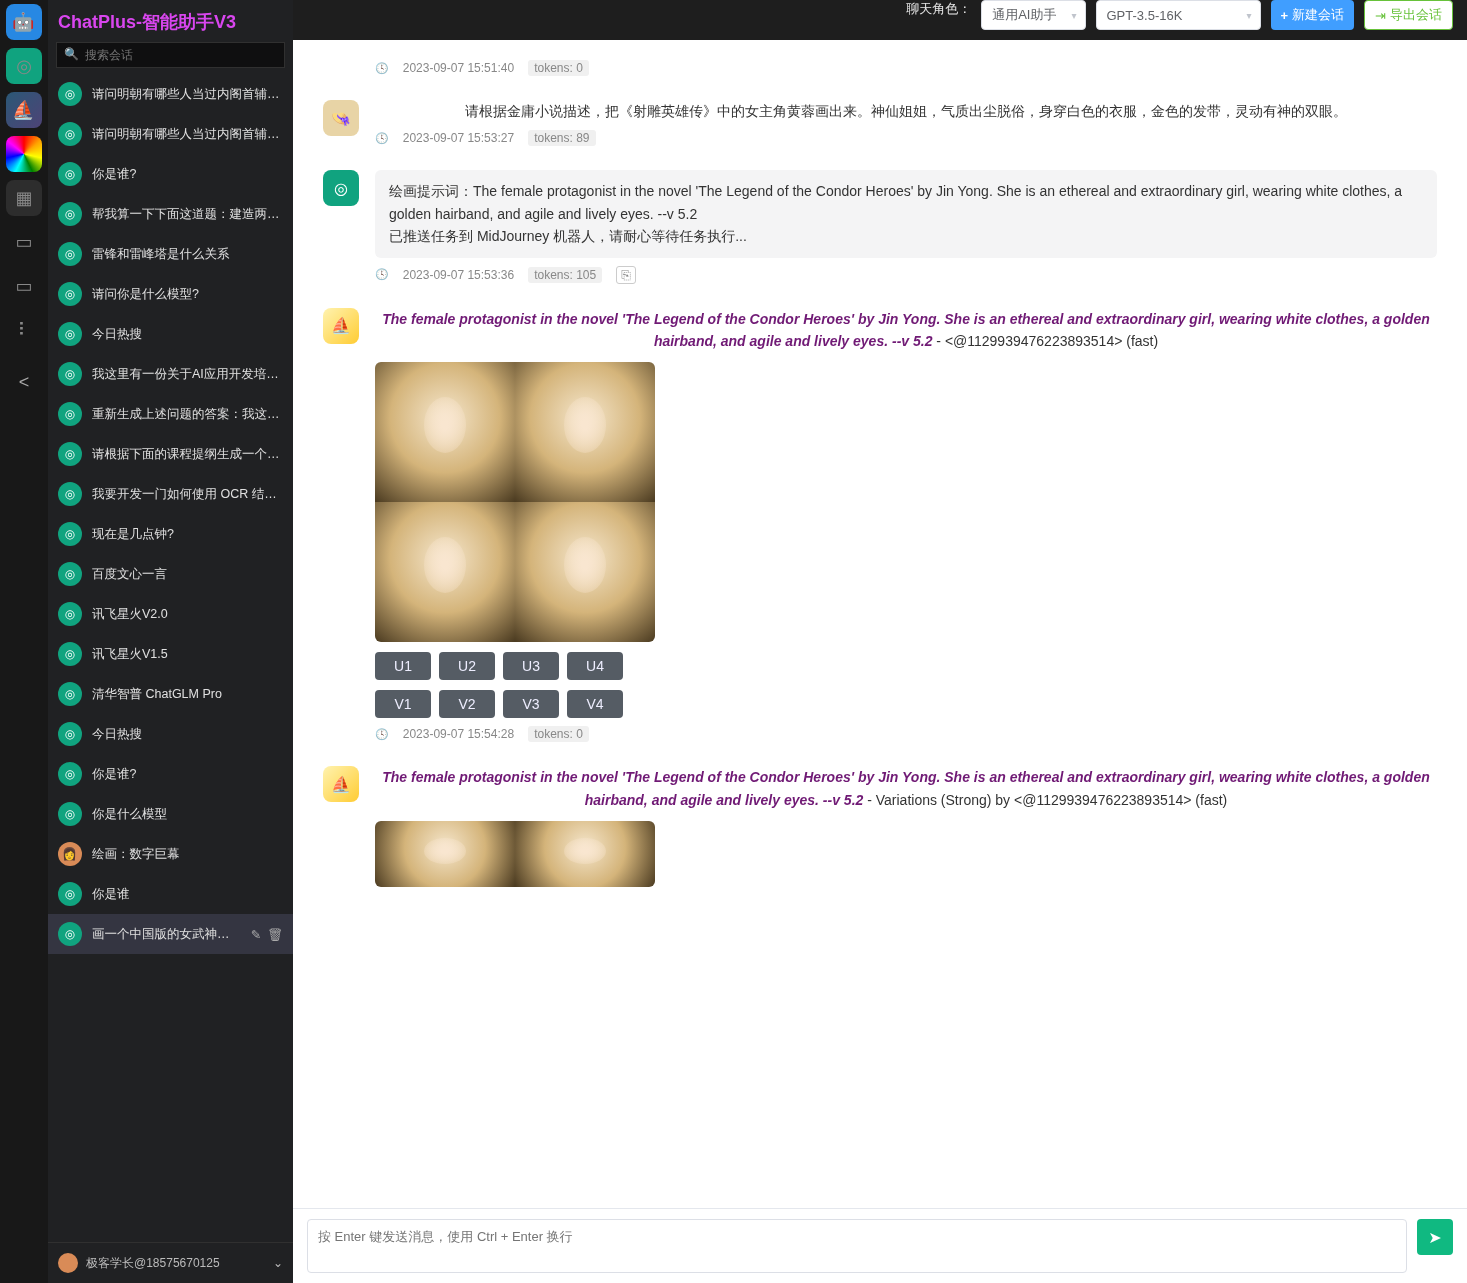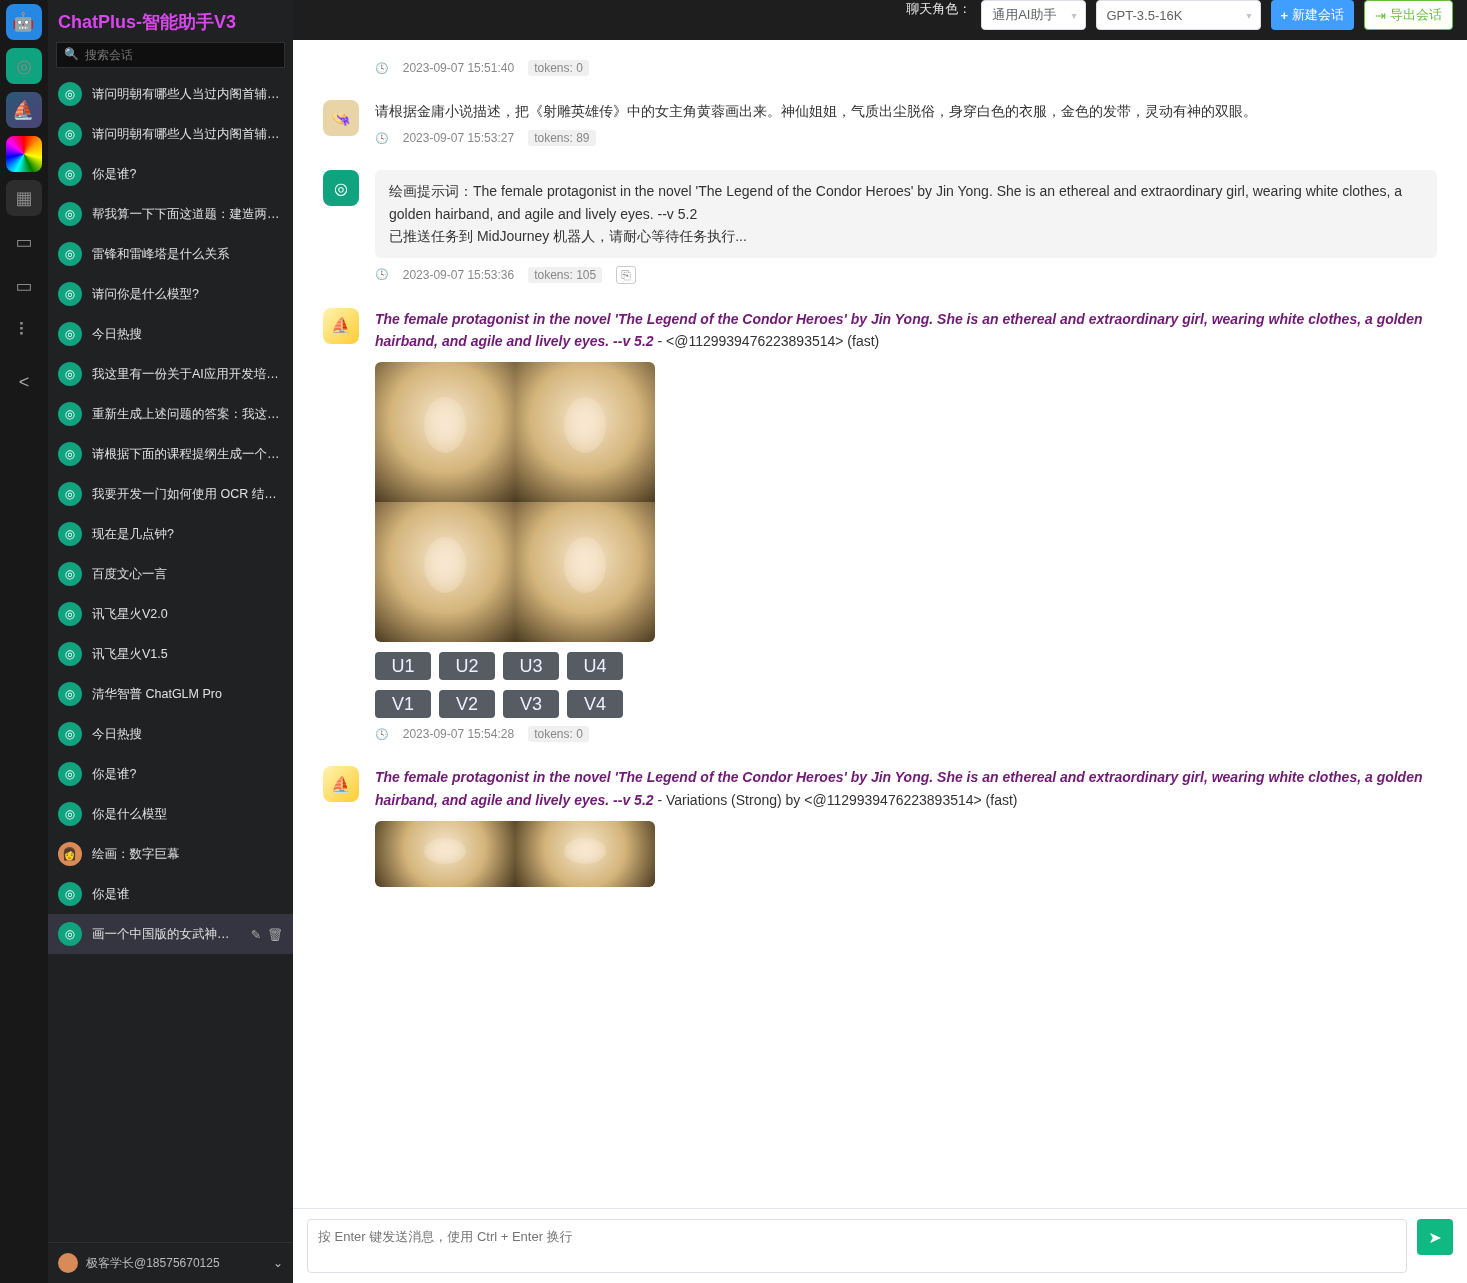--- a/index.html
+++ b/index.html
@@ -41,32 +41,32 @@
 .plus { font-weight: bold; }
 
 .chat { flex: 1; overflow-y: auto; padding: 0 0 10px 0; }
 .msg-row { display: flex; gap: 16px; padding: 12px 30px; align-items: flex-start; }
 .avatar { width: 36px; height: 36px; border-radius: 8px; flex-shrink:0; display:flex; align-items:center; justify-content:center; font-size:16px; }
 .av-user { background: #e8d4a6; }
 .av-ai { background: #10a37f; color:#fff; }
 .av-mj { background: linear-gradient(135deg,#fff3b0,#ffcc33); }
 .msg-body { flex: 1; min-width: 0; }
 .bubble { background: #f4f4f5; color: #333; padding: 10px 14px; border-radius: 6px; font-size: 14px; line-height: 1.6; display: inline-block; max-width: 100%; white-space: pre-wrap; }
-.nobubble { color: #333; font-size: 14px; line-height: 1.6; }
+.nobubble { color: #333; font-size: 14px; line-height: 1.6; text-align: center; }
 .prompt-bold { font-weight: 700; color: #701a75; font-style: italic; }
 .meta { display:flex; gap:14px; align-items:center; margin-top: 8px; color: #888; font-size: 12px; }
 .meta .tag { background:#f0f0f0; padding:1px 6px; border-radius:3px;text-align:right; }
 .clock-ic { font-size: 11px; }
 .copy-ic { border:1px solid #ccc; border-radius:3px; padding:1px 4px; }
 
 .img-grid { width: 280px; height: 280px; display:grid; grid-template-columns:1fr 1fr; grid-template-rows:1fr 1fr; gap:0; border-radius:6px; overflow:hidden; margin-top:10px; }
 .img-cell { background: radial-gradient(circle at 50% 40%, #f5e6cc 0%, #d4b47a 50%, #4a3a20 100%); position: relative; }
 .img-cell::after { content:""; position:absolute; top:25%; left:35%; width:30%; height:40%; background: radial-gradient(ellipse, #f9e6d0 10%, rgba(0,0,0,0)); border-radius:50%; }
 .btn-row { display:flex; gap:8px; margin-top:10px; }
-.uv-btn { background:#555c64; color:#eef; border:none; border-radius:4px; width:56px; height:28px; font-size:18px; cursor:pointer; }
+.uv-btn { background:#555c64; color:#eef; border:none; border-radius:4px; width:56px; height:28px; font-size:14px; cursor:pointer; }
 
 .second-grid { width:280px; display:grid; grid-template-columns:1fr 1fr; gap:0; border-radius:6px; overflow:hidden; margin-top:10px; }
 .second-grid .img-cell { height: 66px; }
 
 .composer { border-top:1px solid #e4e7ed; padding: 10px 14px; display:flex; align-items:flex-start; gap:10px; background:#fff; }
 .composer textarea { flex:1; border:1px solid #dcdfe6; border-radius:4px; padding:8px 10px; font-size:13px; color:#333; resize:none; height:54px; font-family:inherit; }
 .send-btn { width:36px; height:36px; background:#10b981; border-radius:4px; color:#fff; display:flex; align-items:center; justify-content:center; font-size:16px; cursor:pointer; border:none; }
 
 ::-webkit-scrollbar { width:6px; }
 ::-webkit-scrollbar-thumb { background:#555; border-radius:3px; }

